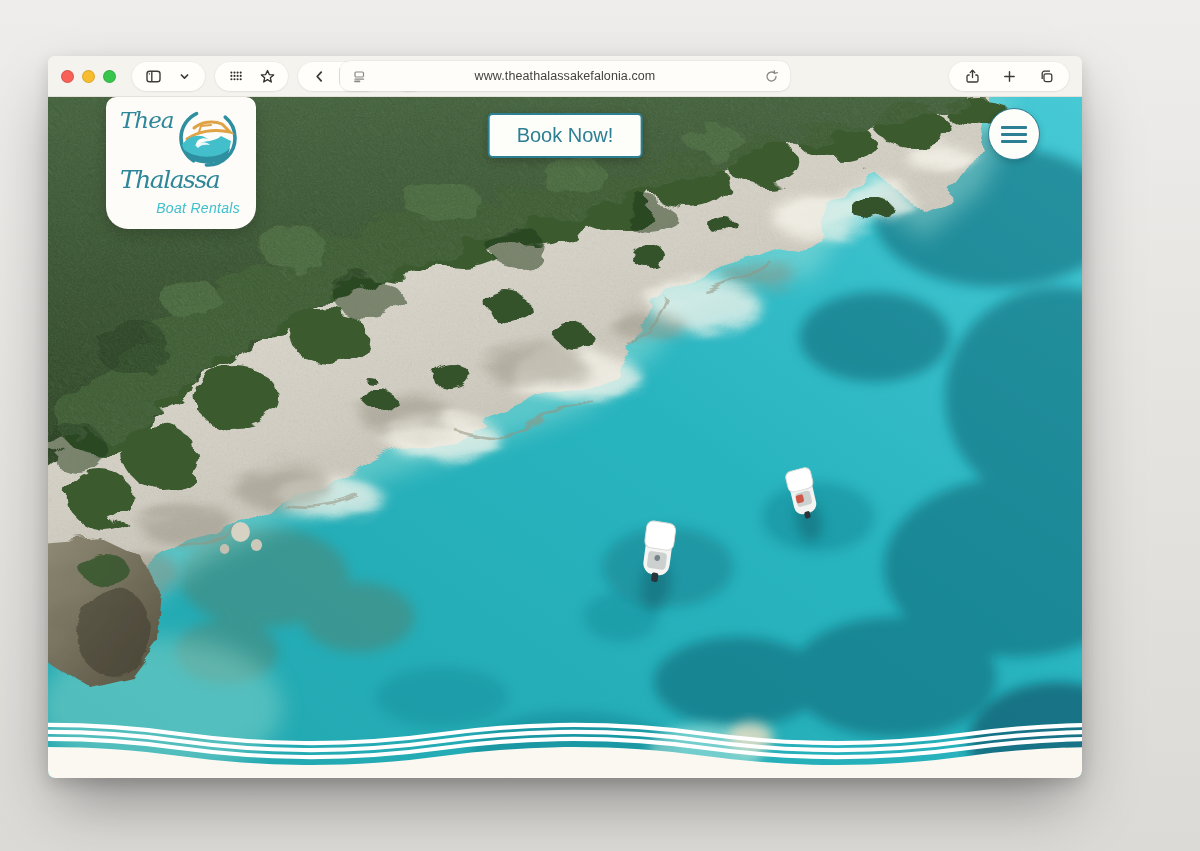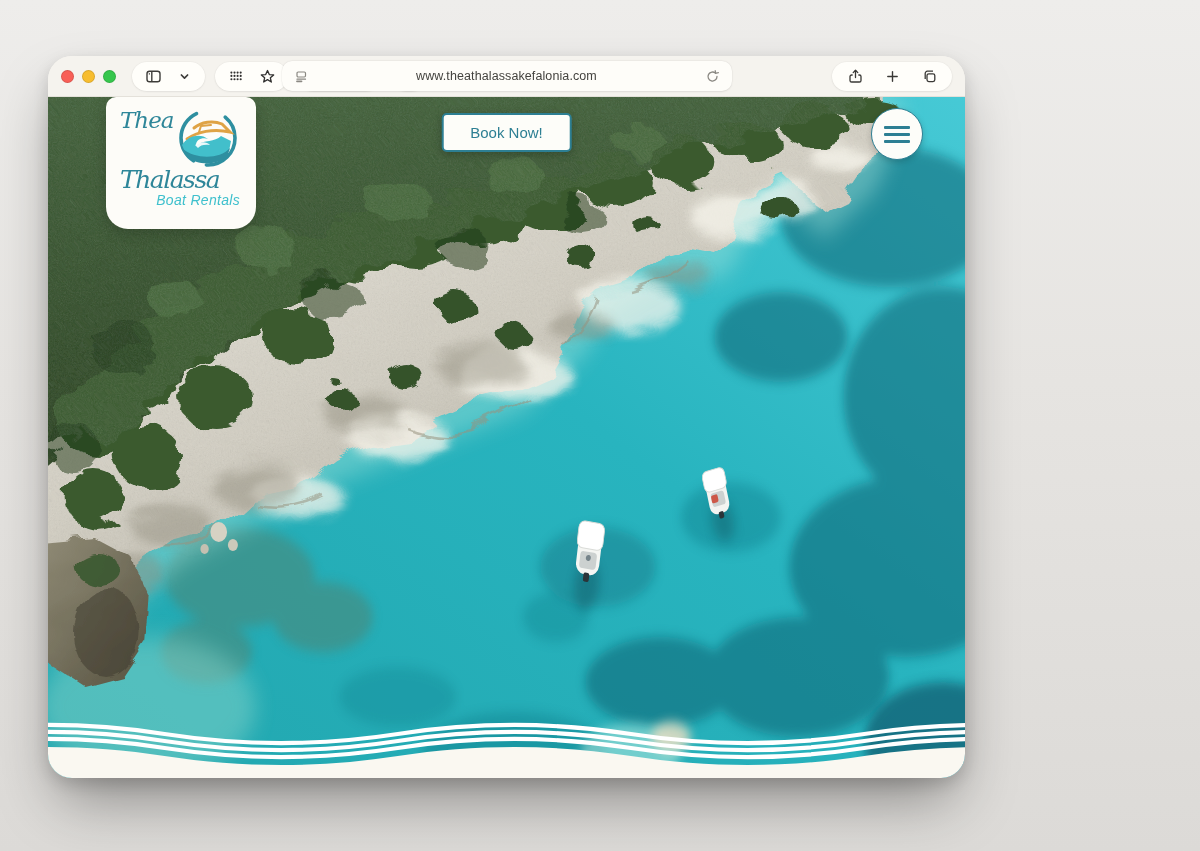--- a/index.html
+++ b/index.html
@@ -6,22 +6,22 @@
   html,body { width:1200px; height:851px; overflow:hidden; }
   body {
     font-family:"Liberation Sans", sans-serif;
     background:linear-gradient(180deg,#eeedeb 0%,#e6e4e1 45%,#dcdad7 100%);
     position:relative;
   }
   .stage { position:absolute; inset:0; }
 
   
   .window {
-    position:absolute; left:48px; top:56px; width:917px; height:722px;
-    border-radius:24px; overflow:hidden; background:#faf8f1;
+    position:absolute; left:48px; top:56px; width:1034px; height:722px;
+    border-radius:7px; overflow:hidden; background:#faf8f1;
     box-shadow:0 30px 60px -10px rgba(0,0,0,.38), 0 6px 16px rgba(0,0,0,.14);
     display:flex; flex-direction:column;
   }
 
   
   .toolbar {
     height:41px; flex:none; background:#f5f3ee; border-bottom:1px solid #e4e1da;
     display:flex; align-items:center; padding:0 13px; position:relative; z-index:30;
   }
   .lights { display:flex; gap:8px; margin-right:16px; }
@@ -58,27 +58,27 @@
     box-shadow:0 5px 14px rgba(0,0,0,.18);
     padding:8px 12px 6px 14px; z-index:5;
   }
   .logo-row1 { display:flex; align-items:flex-start; }
   .logo-word { font-family:"DejaVu Serif", serif; font-style:italic; color:#2e8699; line-height:1; }
   .logo-word1 { font-size:23px; margin-top:4px; letter-spacing:-1px; }
   .logo-mark { margin-left:2px; flex:none; }
   .logo-word2 { font-size:25px; margin-top:-8px; letter-spacing:-1.5px; }
   .logo-subtitle {
     font-style:italic; color:#3fc0cd; font-size:14px; text-align:right;
-    margin-top:0; padding-right:4px; letter-spacing:.3px;
+    margin-top:8px; padding-right:4px; letter-spacing:.3px;
   }
 
   .cta {
     position:absolute; top:16px; left:50%; transform:translateX(-50%);
     background:#fdfdf9; border:2px solid #2d7f93; border-radius:5px;
-    color:#2d7f93; font-size:15px; padding:9px 27px; cursor:pointer; z-index:5;
+    color:#2d7f93; font-size:20px; padding:9px 27px; cursor:pointer; z-index:5;
     box-shadow:0 3px 8px rgba(0,0,0,.22); font-family:"Liberation Sans", sans-serif;
   }
 
   .menu-btn {
     position:absolute; top:11px; right:42px; width:52px; height:52px; border-radius:50%;
     background:#fdfdf9; border:1.5px solid #2d7f93; cursor:pointer; z-index:5;
     display:flex; flex-direction:column; align-items:center; justify-content:center; gap:4px;
     box-shadow:0 2px 6px rgba(0,0,0,.18);
   }
   .menu-bar { width:26px; height:3px; background:#2d7f93; border-radius:1px; }

